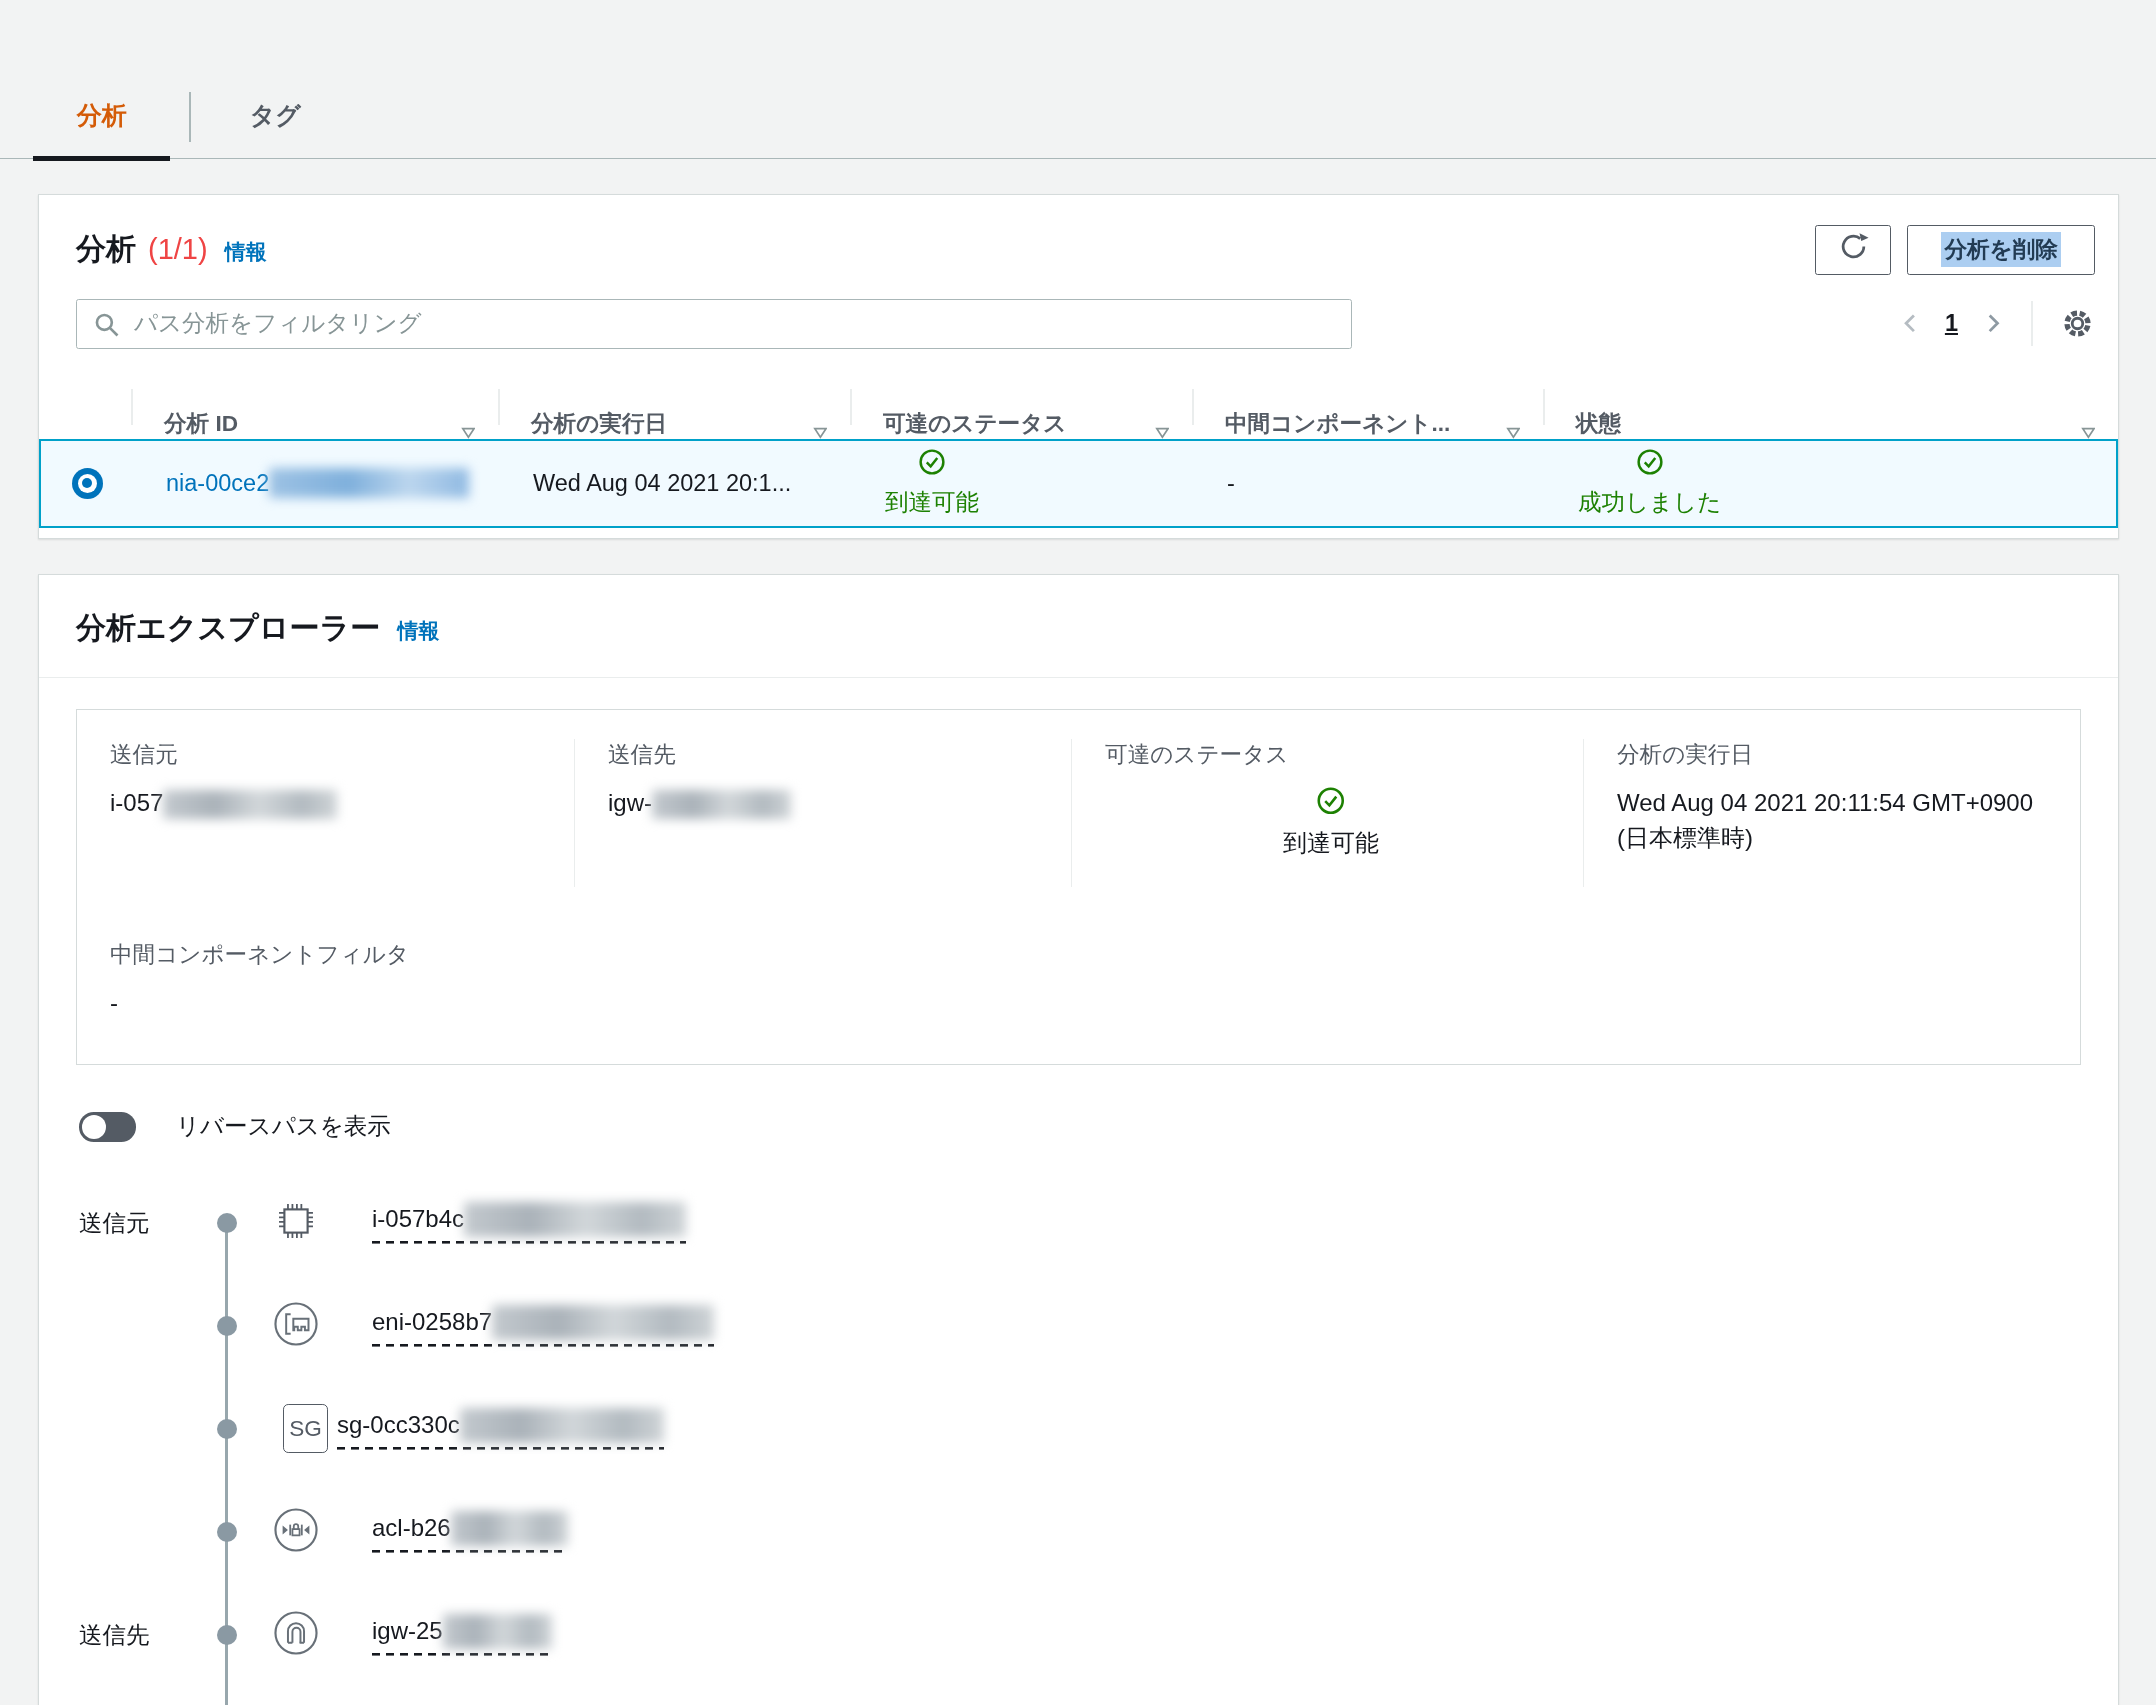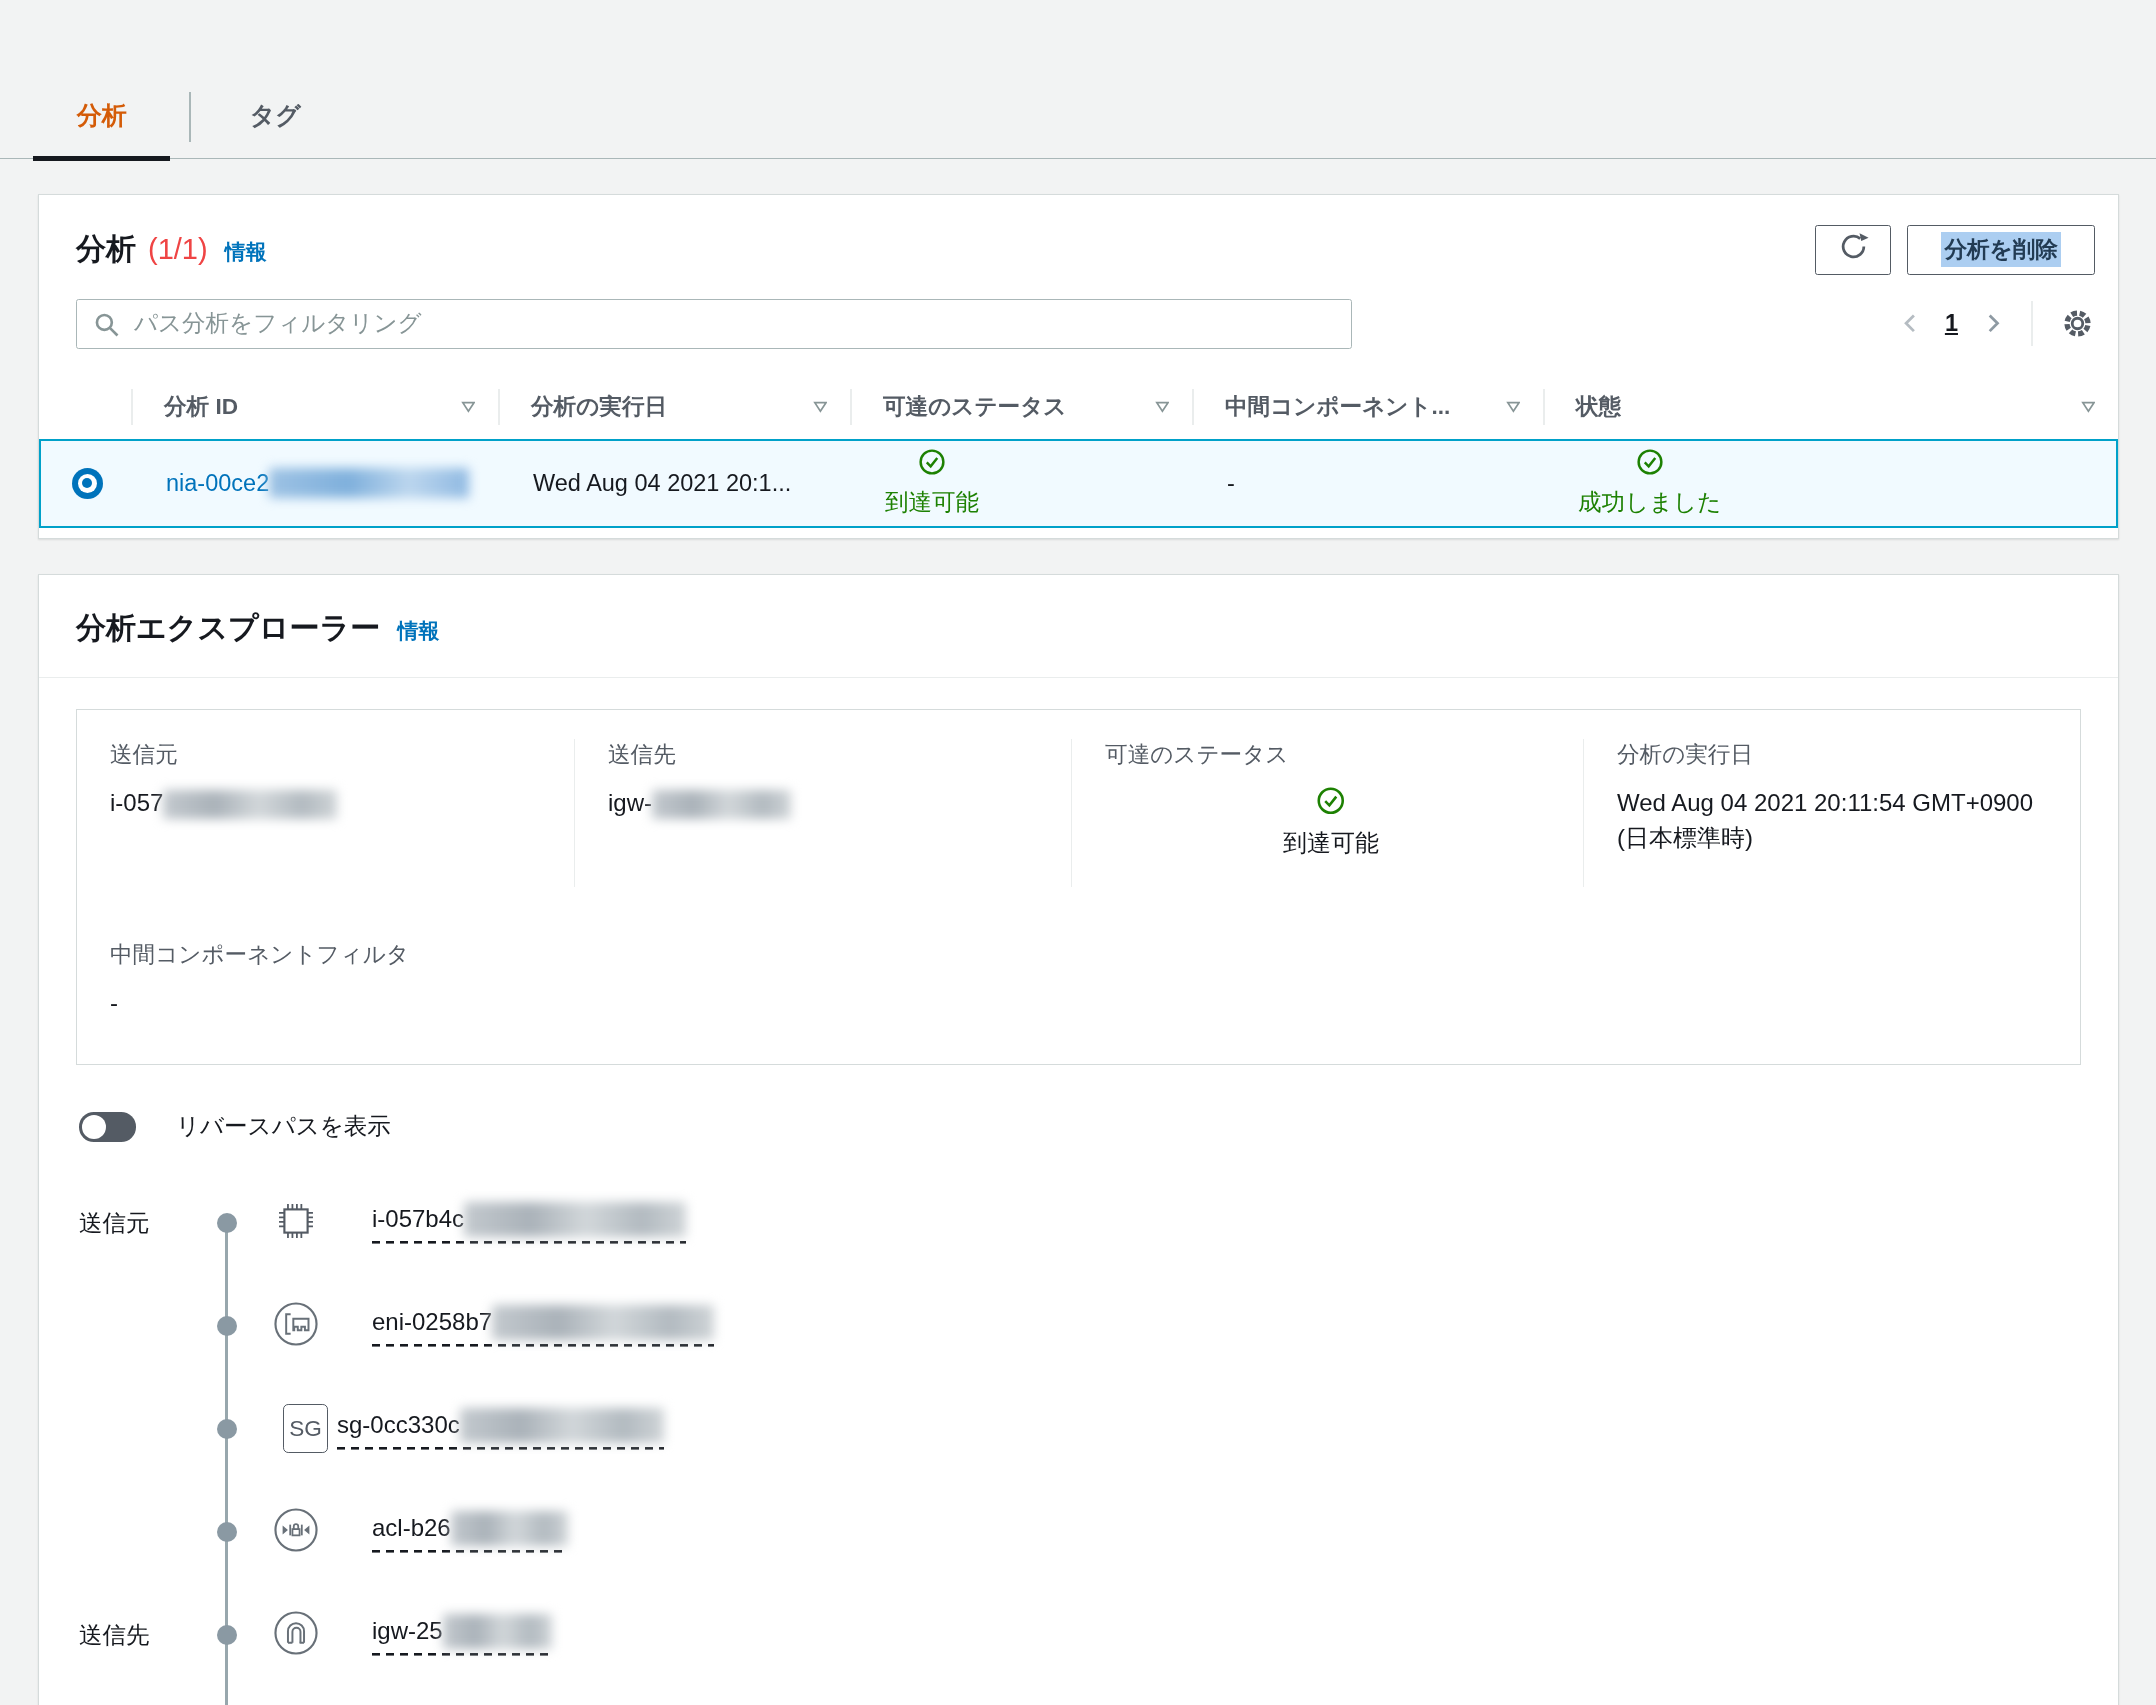--- a/index.html
+++ b/index.html
@@ -35,21 +35,21 @@
   .search input::placeholder { color:#879596; opacity:1; }
   .search .mag { position:absolute; left:17.4px; top:12px; }
   .pager { display:flex; align-items:center; gap:22.6px; }
   .chev { display:flex; cursor:pointer; }
   .pagenum { font-size:23.5px; font-weight:bold; color:#16191f; }
   .pager .vdiv { width:1.7px; height:45px; background:#eaeded; margin:0 5.2px; }
 
   
   .tgrid { display:grid; grid-template-columns:92px 367px 352px 342px 351px 1fr; }
   .thead { margin-top:26px; }
-  .th { height:64px; display:flex; align-items:center; justify-content:space-between; padding:0 22.6px 0 33px; font-size:22.6px; font-weight:bold; color:#545b64; position:relative; }
+  .th { height:64px; display:flex; align-items:flex-end; justify-content:space-between; padding:0 22.6px 0 33px; font-size:22.6px; font-weight:bold; color:#545b64; position:relative; }
   .th + .th::before { content:""; position:absolute; left:0; top:14px; bottom:14px; width:1.7px; background:#eaeded; }
   .trow { background:#f1faff; border:2.6px solid #00a1c9; height:89px; align-items:center; cursor:pointer; }
   .td { padding-left:33px; font-size:23.5px; display:flex; align-items:center; gap:10.4px; }
   .td.center { justify-content:center; padding-left:0; }
   .id-link { color:#0073bb; cursor:pointer; display:flex; align-items:center; }
   .green { color:#1d8102; display:flex; align-items:center; gap:10.4px;flex-direction:column; }
 
   .radio { width:31px; height:31px; border-radius:50%; background:#0073bb; display:flex; align-items:center; justify-content:center; cursor:pointer; }
   .radio .mid { width:19px; height:19px; border-radius:50%; background:#fff; display:flex; align-items:center; justify-content:center; }
   .radio .mid::after { content:""; width:10.4px; height:10.4px; border-radius:50%; background:#0073bb; }

